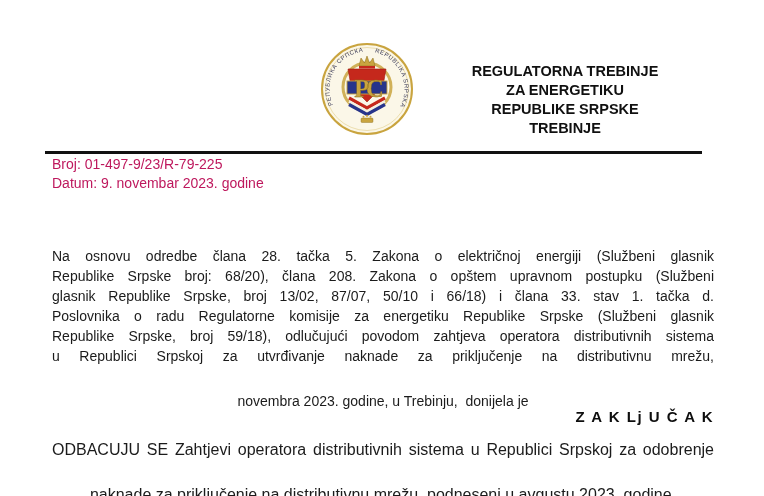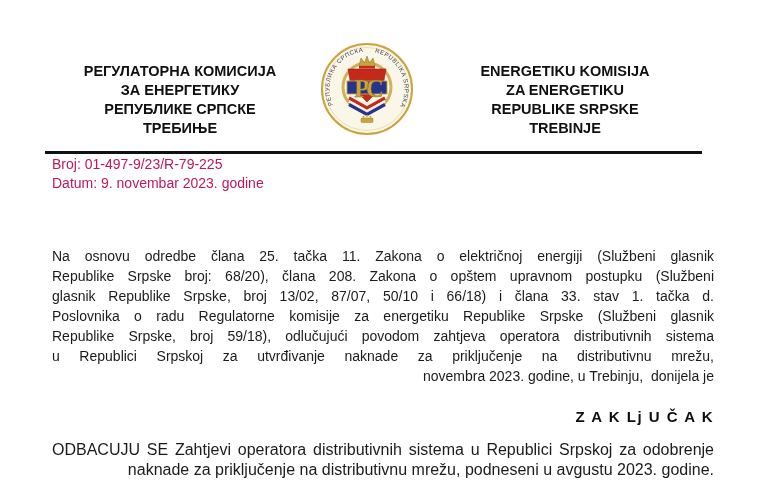--- a/index.html
+++ b/index.html
@@ -79,48 +79,43 @@
     color: #1b1b1b;
   }
   .jline {
     text-align: justify;
     text-align-last: justify;
     height: 20px;
     overflow: hidden;
     white-space: pre-wrap;
   }
   .jline-last {
-    text-align: right;
+    text-align: center;
     height: 20px;
     white-space: pre-wrap;
+    margin-top: 25px;
   }
 
   .conclusion-heading {
     position: absolute;
     left: 52px;
     top: 408px;
     width: 662px;
     text-align: right;
     font-weight: bold;
     font-size: 15px;
     letter-spacing: 1.5px;
     color: #0e0e0e;
   }
 </style>
 </head>
 <body>
 
 <div class="page">
 
-  <div class="org-title left">
-    <div>РЕГУЛАТОРНА КОМИСИЈА</div>
-    <div>ЗА ЕНЕРГЕТИКУ</div>
-    <div>РЕПУБЛИКЕ СРПСКЕ</div>
-    <div>ТРЕБИЊЕ</div>
-  </div>
 
   <svg class="seal" viewBox="0 0 94 94" aria-hidden="true">
     <circle cx="47" cy="47" r="45" fill="#fbf7e8" stroke="#c9a43f" stroke-width="2"></circle>
     <circle cx="47" cy="47" r="41.5" fill="none" stroke="#e7d79f" stroke-width="0.8"></circle>
 
     <defs>
       <path id="arcPath" d="M 14.5 65.75 A 37.5 37.5 0 1 1 79.5 65.75" fill="none"></path>
     </defs>
     <text font-size="6" fill="#3c3c58" letter-spacing="0.6" font-family="Liberation Sans, sans-serif">
       <textPath href="#arcPath" startOffset="2%">РЕПУБЛИКА СРПСКА</textPath>
@@ -150,35 +145,35 @@
 
     <g>
       <rect x="41" y="76" width="12" height="4.5" rx="1" fill="#c9a43f" stroke="#8a6d1d" stroke-width="0.4"></rect>
       <circle cx="43.5" cy="74.8" r="1" fill="#c9a43f"></circle>
       <circle cx="47" cy="73.8" r="1.1" fill="#c9a43f"></circle>
       <circle cx="50.5" cy="74.8" r="1" fill="#c9a43f"></circle>
     </g>
   </svg>
 
   <div class="org-title right">
-    <div>ENERGETIKU KOMISIJA</div>
+    <div>REGULATORNA TREBINJE</div>
     <div>ZA ENERGETIKU</div>
     <div>REPUBLIKE SRPSKE</div>
     <div>TREBINJE</div>
   </div>
 
   <div class="rule"></div>
 
   <div class="meta">
     <div>Broj: 01-497-9/23/R-79-225</div>
     <div>Datum: 9. novembar 2023. godine</div>
   </div>
 
   <div class="preamble">
-    <div class="jline">Na osnovu odredbe člana 25. tačka 11. Zakona o električnoj energiji (Službeni glasnik</div>
+    <div class="jline">Na osnovu odredbe člana 28. tačka 5. Zakona o električnoj energiji (Službeni glasnik</div>
     <div class="jline">Republike Srpske broj: 68/20), člana 208. Zakona o opštem upravnom postupku (Službeni</div>
     <div class="jline">glasnik Republike Srpske, broj 13/02, 87/07, 50/10 i 66/18) i člana 33. stav 1. tačka d.</div>
     <div class="jline">Poslovnika o radu Regulatorne komisije za energetiku Republike Srpske (Službeni glasnik</div>
     <div class="jline">Republike Srpske, broj 59/18), odlučujući povodom zahtjeva operatora distributivnih sistema</div>
     <div class="jline">u Republici Srpskoj za utvrđivanje naknade za priključenje na distributivnu mrežu,</div>
     <div class="jline-last">novembra 2023. godine, u Trebinju,  donijela je</div>
   </div>
 
   <div class="conclusion-heading">Z A K Lj U Č A K</div>
 

